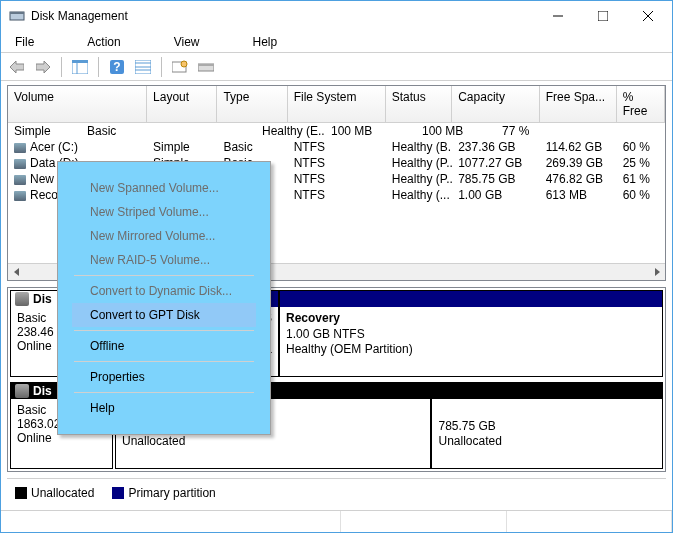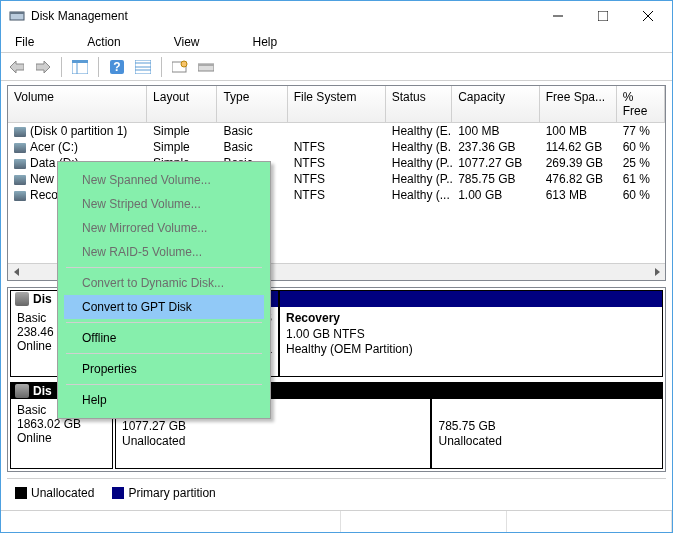--- a/index.html
+++ b/index.html
@@ -38,21 +38,21 @@
   .pstripe.black { background: #000; }
 
   .legend { height: 28px; border-top: 1px solid #d0d0d0; display: flex; align-items: center; padding: 0 8px; gap: 18px; }
   .sw { width: 12px; height: 12px; display: inline-block; margin-right: 4px; vertical-align: middle; }
   .sw.black { background: #000; }
   .sw.navy { background: #000080; }
   .statusbar { height: 22px; border-top: 1px solid #d0d0d0; display: flex; }
   .statusbar div { border-right: 1px solid #e0e0e0; }
 
   
-  .ctx { position: absolute; left: 56px; top: 160px; width: 214px; background: #86efac; border: 1px solid #a0a0a0; box-shadow: 3px 3px 3px rgba(0,0,0,.25); padding: 6px; z-index: 100; }
+  .ctx { position: absolute; left: 56px; top: 160px; width: 214px; background: #7dd3fc; border: 1px solid #a0a0a0; box-shadow: 3px 3px 3px rgba(0,0,0,.25); padding: 14px; z-index: 100; }
   .ctx-item { padding: 5px 18px; color: #6d6d6d; }
   .ctx-item.enabled { color: #000; }
   .ctx-item.highlight { background: #91c9f7; color: #000; }
   .ctx-sep { height: 1px; background: #d0d0d0; margin: 3px 2px; }
 
   
   .c0 { width: 145px; } .c1 { width: 73px; } .c2 { width: 73px; } .c3 { width: 102px; }
   .c4 { width: 69px; } .c5 { width: 91px; } .c6 { width: 80px; } .c7 { width: 50px; }
 </style>
 </head>
@@ -148,21 +148,20 @@
       <div class="cell c1">Layout</div>
       <div class="cell c2">Type</div>
       <div class="cell c3">File System</div>
       <div class="cell c4">Status</div>
       <div class="cell c5">Capacity</div>
       <div class="cell c6">Free Spa...</div>
       <div class="cell c7">% Free</div>
     </div>
     <div class="grid-body" id="grid-body">
         <div class="row">
-          <div class="cell c0"><span class="vol-icon"></span>(Disk 0 partition 1)</div>
           <div class="cell c1">Simple</div>
           <div class="cell c2">Basic</div>
           <div class="cell c3"></div>
           <div class="cell c4">Healthy (E...</div>
           <div class="cell c5">100 MB</div>
           <div class="cell c6">100 MB</div>
           <div class="cell c7">77 %</div>
         </div>
         <div class="row">
           <div class="cell c0"><span class="vol-icon"></span>Acer (C:)</div>

